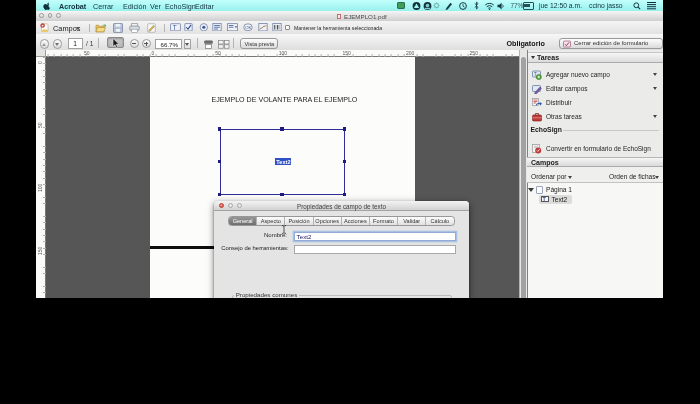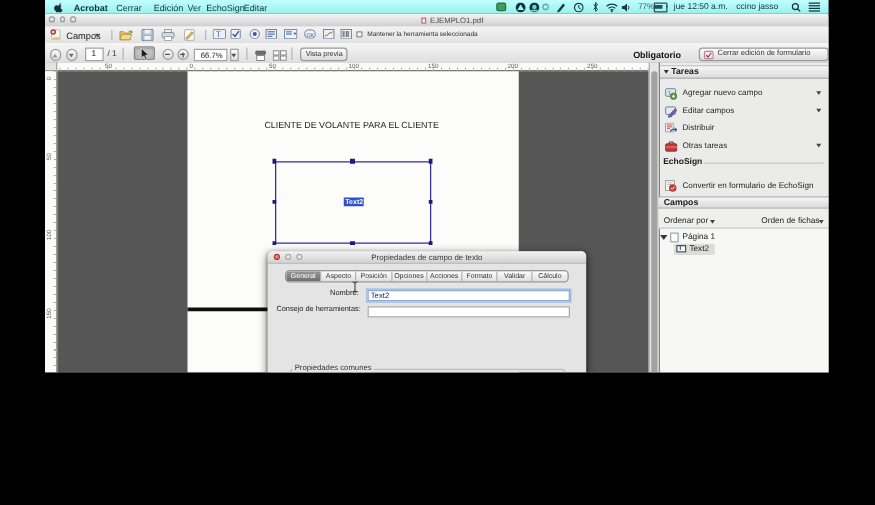--- a/index.html
+++ b/index.html
@@ -193,21 +193,21 @@
 <div class="a" style="left:36px;top:57px;width:10px;height:343px;background:#fbfbf9;border-right:1px solid #777;box-sizing:border-box;"></div>
 <div class="a" style="left:43px;top:57px;width:3px;height:343px;background-image:repeating-linear-gradient(180deg,#b0b0ae 0 0.8px,transparent 0.8px 6.36px);"></div>
 <div class="t" style="left:36.5px;top:64px;font-size:5px;color:#555;transform:rotate(-90deg);transform-origin:left top;">0</div>
 <div class="t" style="left:36.5px;top:128px;font-size:5px;color:#555;transform:rotate(-90deg);transform-origin:left top;">50</div>
 <div class="t" style="left:36.5px;top:192px;font-size:5px;color:#555;transform:rotate(-90deg);transform-origin:left top;">100</div>
 <div class="t" style="left:36.5px;top:255px;font-size:5px;color:#555;transform:rotate(-90deg);transform-origin:left top;">150</div>
 <div class="t" style="left:36.5px;top:319px;font-size:5px;color:#555;transform:rotate(-90deg);transform-origin:left top;">200</div>
 <div class="t" style="left:36.5px;top:382px;font-size:5px;color:#555;transform:rotate(-90deg);transform-origin:left top;">250</div>
 <div class="a" style="left:46px;top:57px;width:473px;height:343px;background:#565656;"></div>
 <div class="a" style="left:150px;top:57px;width:265px;height:343px;background:#fcfcfb;"></div>
-<div class="t" style="left:211.5px;top:95.6px;font-size:7.1px;color:#1d1d1d;">CLIENTE DE VOLANTE PARA EL CLIENTE</div>
+<div class="t" style="left:211.5px;top:95.6px;font-size:7.1px;color:#1d1d1d;">EJEMPLO DE VOLANTE PARA EL EJEMPLO</div>
 <div class="a" style="left:219.5px;top:128.6px;width:125px;height:66.5px;border:1.2px solid #2e2e96;box-sizing:border-box;"></div>
 <div class="a" style="left:218.3px;top:127.4px;width:3.2px;height:3.2px;background:#1c1c80;"></div>
 <div class="a" style="left:218.3px;top:160.2px;width:3.2px;height:3.2px;background:#1c1c80;"></div>
 <div class="a" style="left:218.3px;top:193.1px;width:3.2px;height:3.2px;background:#1c1c80;"></div>
 <div class="a" style="left:280.4px;top:127.4px;width:3.2px;height:3.2px;background:#1c1c80;"></div>
 <div class="a" style="left:280.4px;top:193.1px;width:3.2px;height:3.2px;background:#1c1c80;"></div>
 <div class="a" style="left:342.6px;top:127.4px;width:3.2px;height:3.2px;background:#1c1c80;"></div>
 <div class="a" style="left:342.6px;top:160.2px;width:3.2px;height:3.2px;background:#1c1c80;"></div>
 <div class="a" style="left:342.6px;top:193.1px;width:3.2px;height:3.2px;background:#1c1c80;"></div>
 <div class="a" style="left:274.8px;top:157.8px;width:16.5px;height:7.6px;background:#3050c8;"></div>

